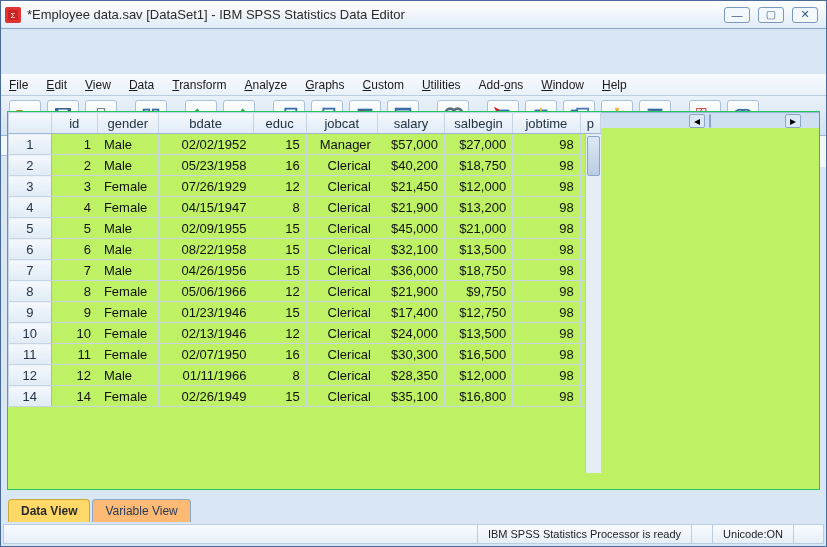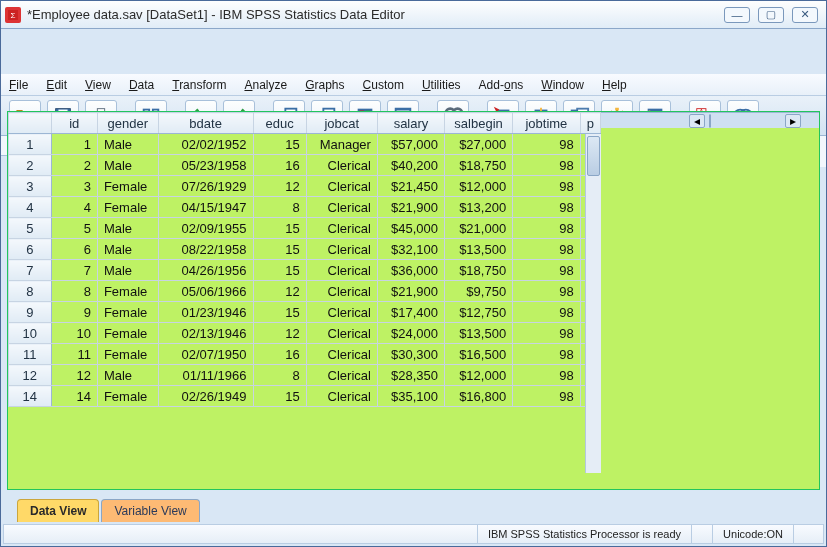--- a/index.html
+++ b/index.html
@@ -135,21 +135,21 @@
     flex:1;height:14px;margin:0 18px;background:#e9f1f9;position:relative;
     border:1px solid #8aa6c6;border-radius:2px;
   }
   .hscroll .thumb {
     position:absolute;left:0;top:0;height:100%;width:44%;
     background:linear-gradient(#dce8f4,#b9cde3);border-right:1px solid #8aa6c6;
     border-radius:2px;
   }
   
   .viewtabs {
-    position:absolute;bottom:24px;left:16px;height:28px;display:flex;
+    position:absolute;bottom:24px;left:7px;height:28px;display:flex;
     align-items:flex-end;
   }
   .viewtab {
     padding:4px 12px;border:1px solid #b0985a;border-bottom:none;
     background:#fdba74;color:#2a3a5a;font-size:12px;font-weight:bold;
     border-top-left-radius:4px;border-top-right-radius:4px;margin-right:2px;
     border-color:#8aa6c6;
     font-weight:normal;
   }
   .viewtab.active {

